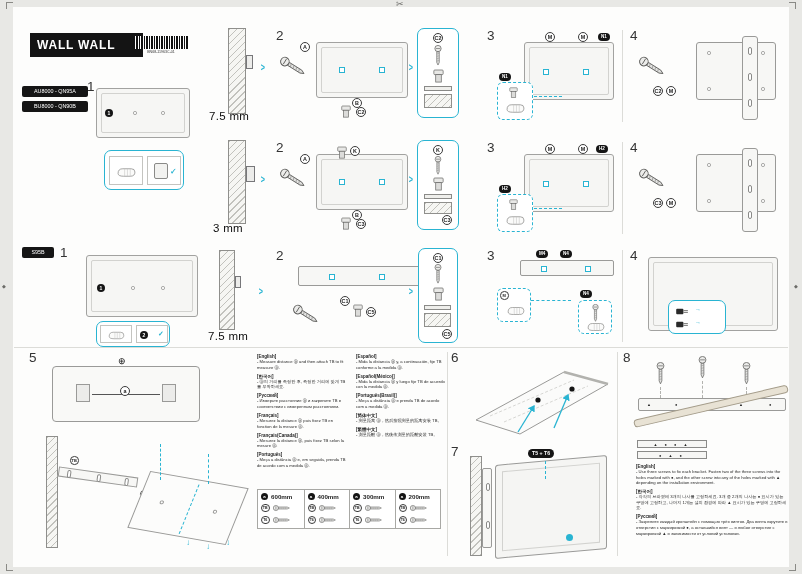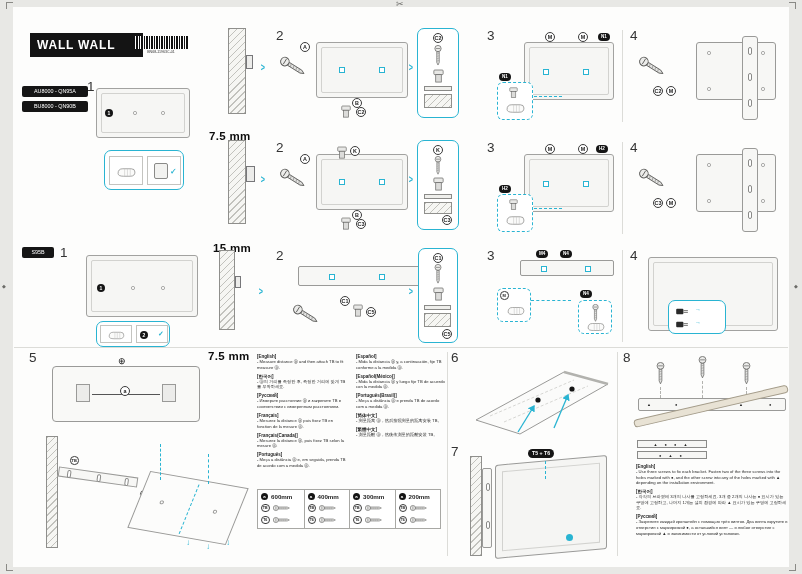--- a/index.html
+++ b/index.html
@@ -1,21 +1,21 @@
 <!DOCTYPE html>
 <html><head>
 <meta charset="utf-8">
 <style>
   * { box-sizing:border-box; margin:0; padding:0; }
   html,body { width:802px; height:574px; }
   body { background:#e8e8e5; font-family:"Liberation Sans", sans-serif; position:relative; overflow:hidden; color:#222; }
   .sheet { position:absolute; left:13px; top:7px; width:776px; height:560px; background:#fdfdfc; }
   .abs { position:absolute; }
   .stepnum { position:absolute; font-size:13.5px; color:#333; }
-  .depth { position:absolute; font-size:11.5px; font-weight:700; color:#0d0d0d; letter-spacing:.3px;margin-top:20px; }
+  .depth { position:absolute; font-size:11.5px; font-weight:400; color:#0d0d0d; letter-spacing:.3px; }
   .badge { position:absolute; background:#151515; color:#fff; font-size:5.4px; text-align:center; border-radius:2px; line-height:11px; }
   .tv { position:absolute; background:#f6f6f4; border:1px solid #a2a2a0; border-radius:3px; }
   .tv::before { content:""; position:absolute; inset:4px; border:1px solid #d2d2cf; border-radius:2px; }
   .panel { position:absolute; background:#f7f7f5; border:1px solid #9a9a98; }
   .vsq { position:absolute; width:6px; height:6px; border:1px solid #29b4d2; background:#fff; }
   .hole { position:absolute; width:3.5px; height:3.5px; border:1px solid #9a9a98; border-radius:50%; background:#fff; }
   .slot { position:absolute; width:4px; height:8px; border:1px solid #8a8a88; border-radius:2px; background:#fff; }
   .wall { position:absolute; border:1px solid #8f8f8c; background:repeating-linear-gradient(135deg,#c2c2bd 0 1px,#f6f6f3 1px 5px); }
   .spacerblk { position:absolute; background:#ececea; border:1px solid #77777a; }
   .cyanbox { position:absolute; border:1.6px solid #29b4d2; border-radius:7px; background:#fff; }
@@ -197,21 +197,21 @@
   <span class="hole" style="left:64px;top:44px"></span>
 </div>
 <div class="panel" style="left:742px;top:36px;width:16px;height:84px;border-radius:3px">
   <span class="slot" style="left:5px;top:10px"></span>
   <span class="slot" style="left:5px;top:36px"></span>
   <span class="slot" style="left:5px;top:62px"></span>
 </div>
 
 <div class="wall" style="left:228px;top:140px;width:18px;height:84px"></div>
 <div class="spacerblk" style="left:246px;top:166px;width:9px;height:16px"></div>
-<span class="depth" style="left:213px;top:222px">15 mm</span>
+<span class="depth" style="left:213px;top:222px">3 mm</span>
 <span class="chev" style="left:260px;top:174px">&gt;</span>
 
 <span class="stepnum" style="left:276px;top:140px">2</span>
 <svg class="icon" style="left:287px;top:164px;width:13px;height:30px;transform:rotate(-58deg)">
     <use href="#sym-screw"></use>
   </svg>
 <span class="cl" style="left:300px;top:154px">A</span>
 <div class="tv" style="left:316px;top:154px;width:92px;height:56px">
   <span class="vsq" style="left:22px;top:24px"></span>
   <span class="vsq" style="left:62px;top:24px"></span>

